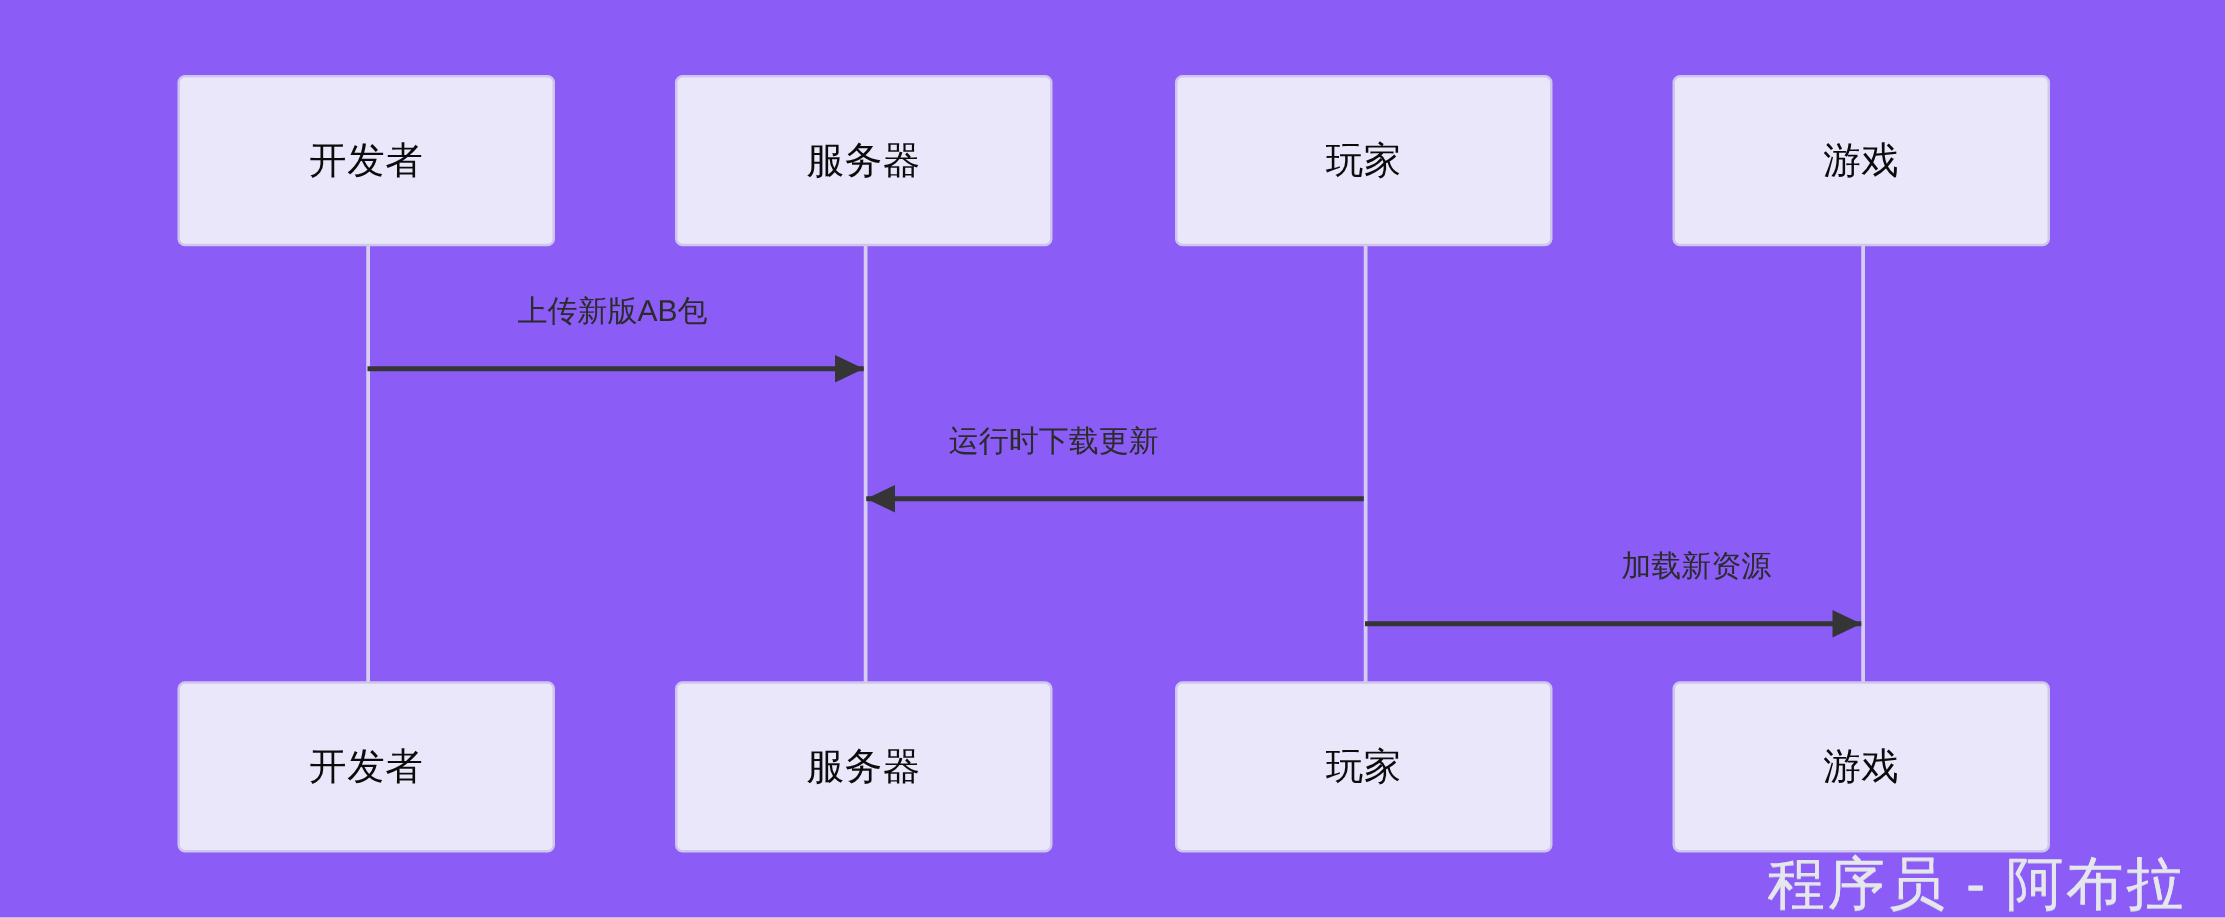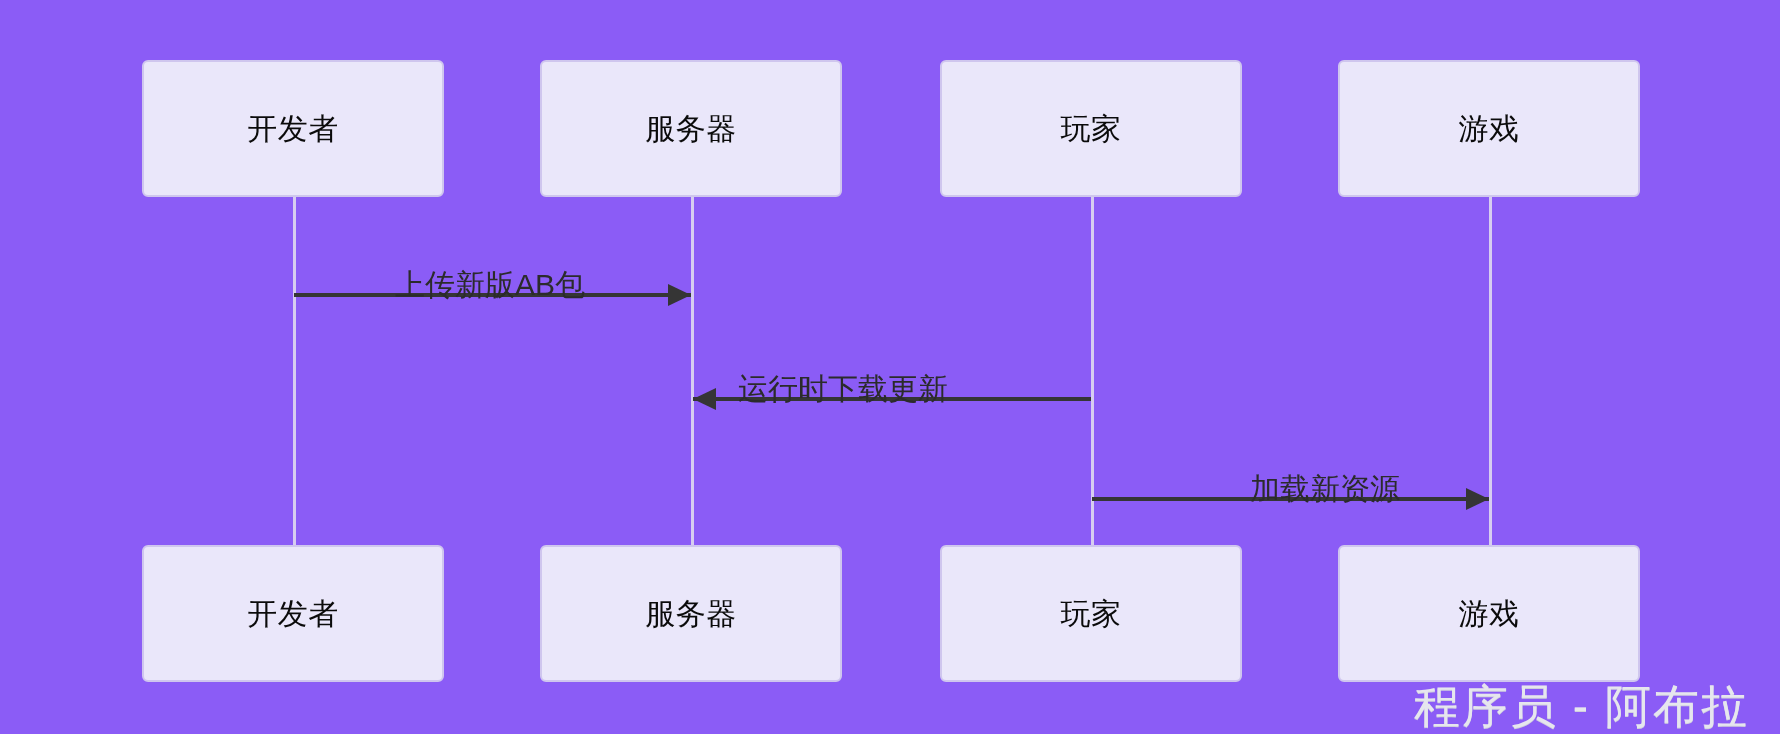--- a/index.html
+++ b/index.html
@@ -65,25 +65,24 @@
     border-left: 23px solid #353535;
   }
   .arrowhead.left {
     border-top: 11px solid transparent;
     border-bottom: 11px solid transparent;
     border-right: 23px solid #353535;
   }
   .msg-label {
     position: absolute;
     white-space: nowrap;
-    font-size: 30px;
+    font-size: 24px;
     color: #2b2b2b;
     transform: translate(-50%, -100%);
     line-height: 1;
-    margin-top: 38px;
   }
   .watermark {
     position: absolute;
     font-size: 46px;
     color: #e6e6ee;
     white-space: nowrap;
     letter-spacing: 2px;
     text-shadow: 0 1px 0 #cfcfdd;
     text-align: right;
   }
@@ -133,17 +132,17 @@
   <div class="msg" style="left:693px; top:397px; width:398px">
     <div class="msg-line" style="width:398px"></div>
     <div class="arrowhead left" style="left:0px"></div>
   </div>
   <div class="msg-label" style="left:843px; top:366px">运行时下载更新</div>
 
   <div class="msg" style="left:1092px; top:497px; width:397px">
     <div class="msg-line" style="width:397px"></div>
     <div class="arrowhead right" style="left:374px"></div>
   </div>
-  <div class="msg-label" style="left:1325px; top:466px">加载新资源</div>
+  <div class="msg-label" style="left:1357px; top:466px">加载新资源</div>
 
   <div class="watermark" style="left:1414px; top:676px">程序员 - 阿布拉</div>
 
 </div>
 
 </body></html>

